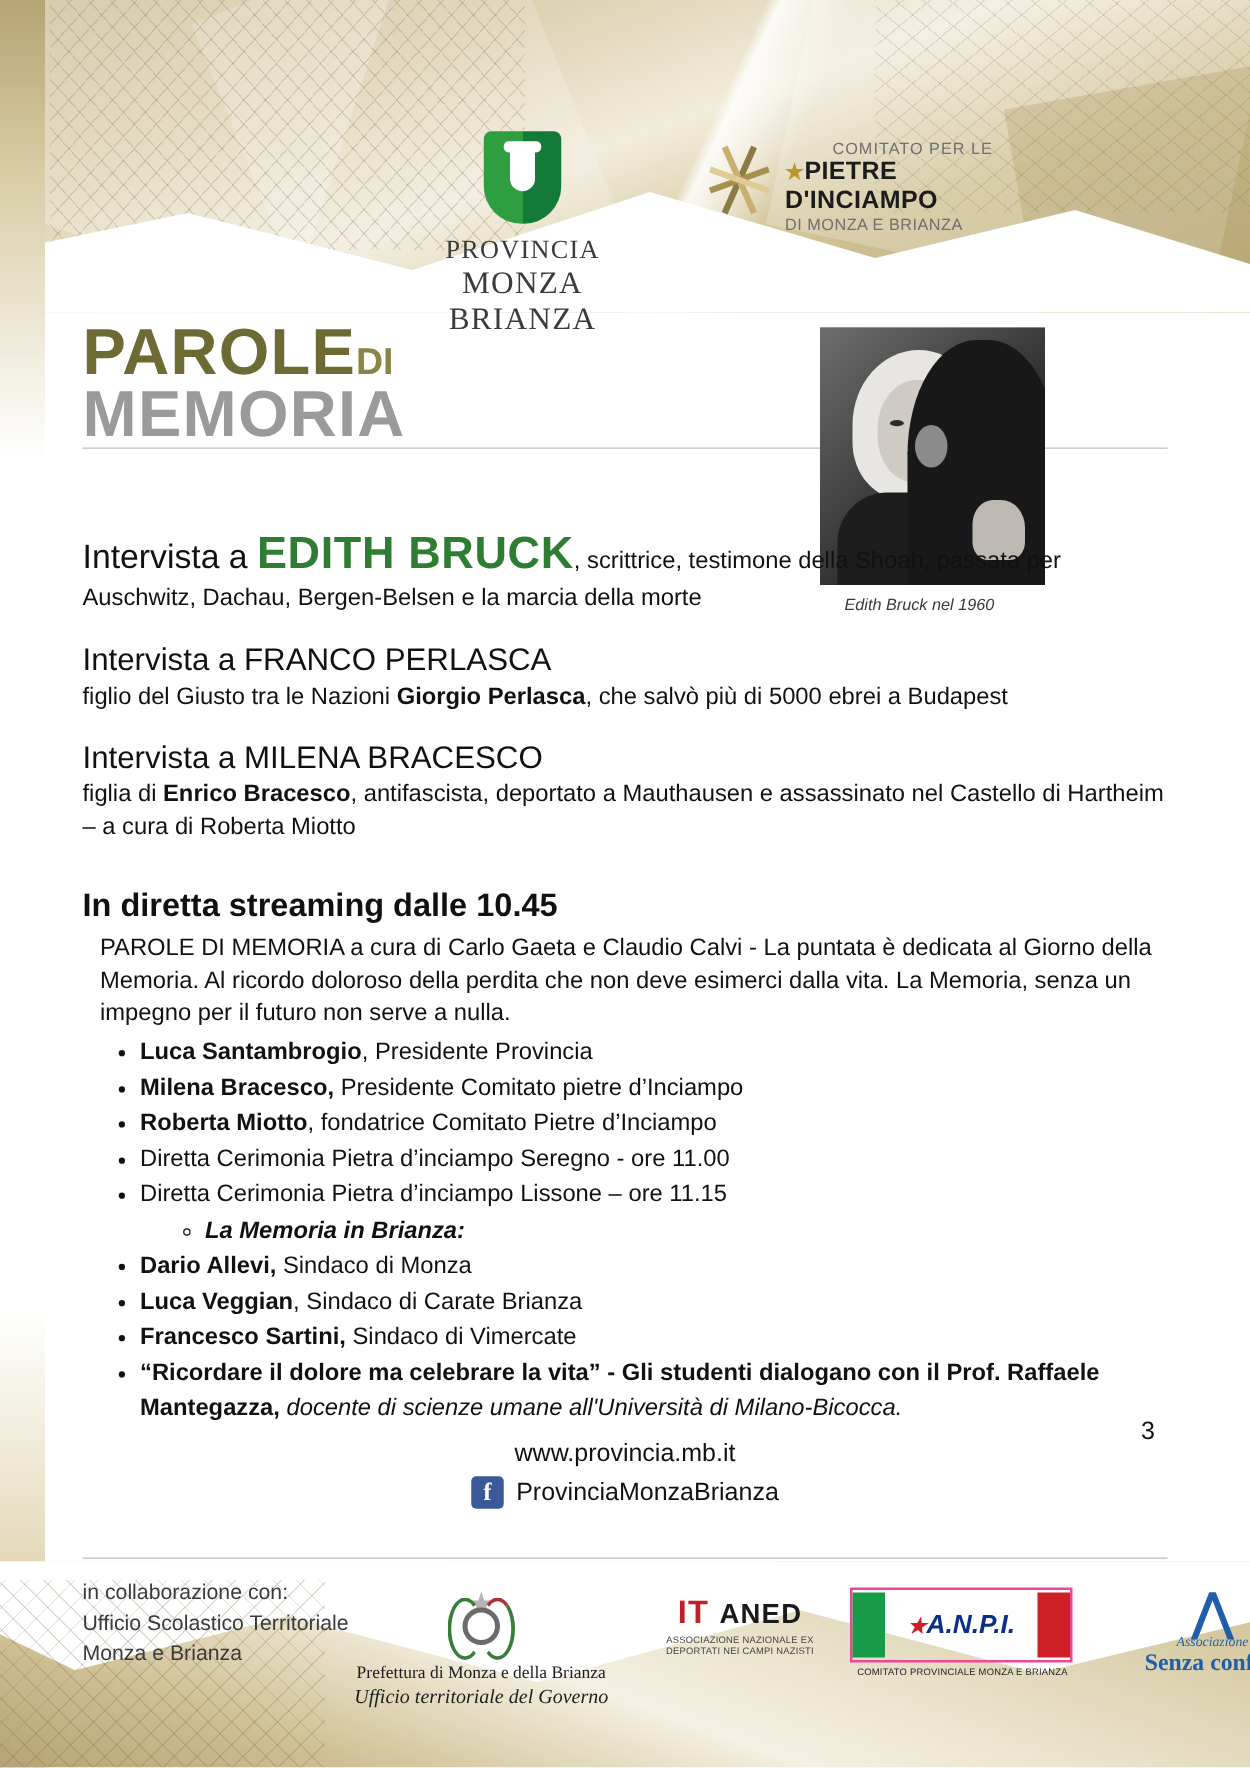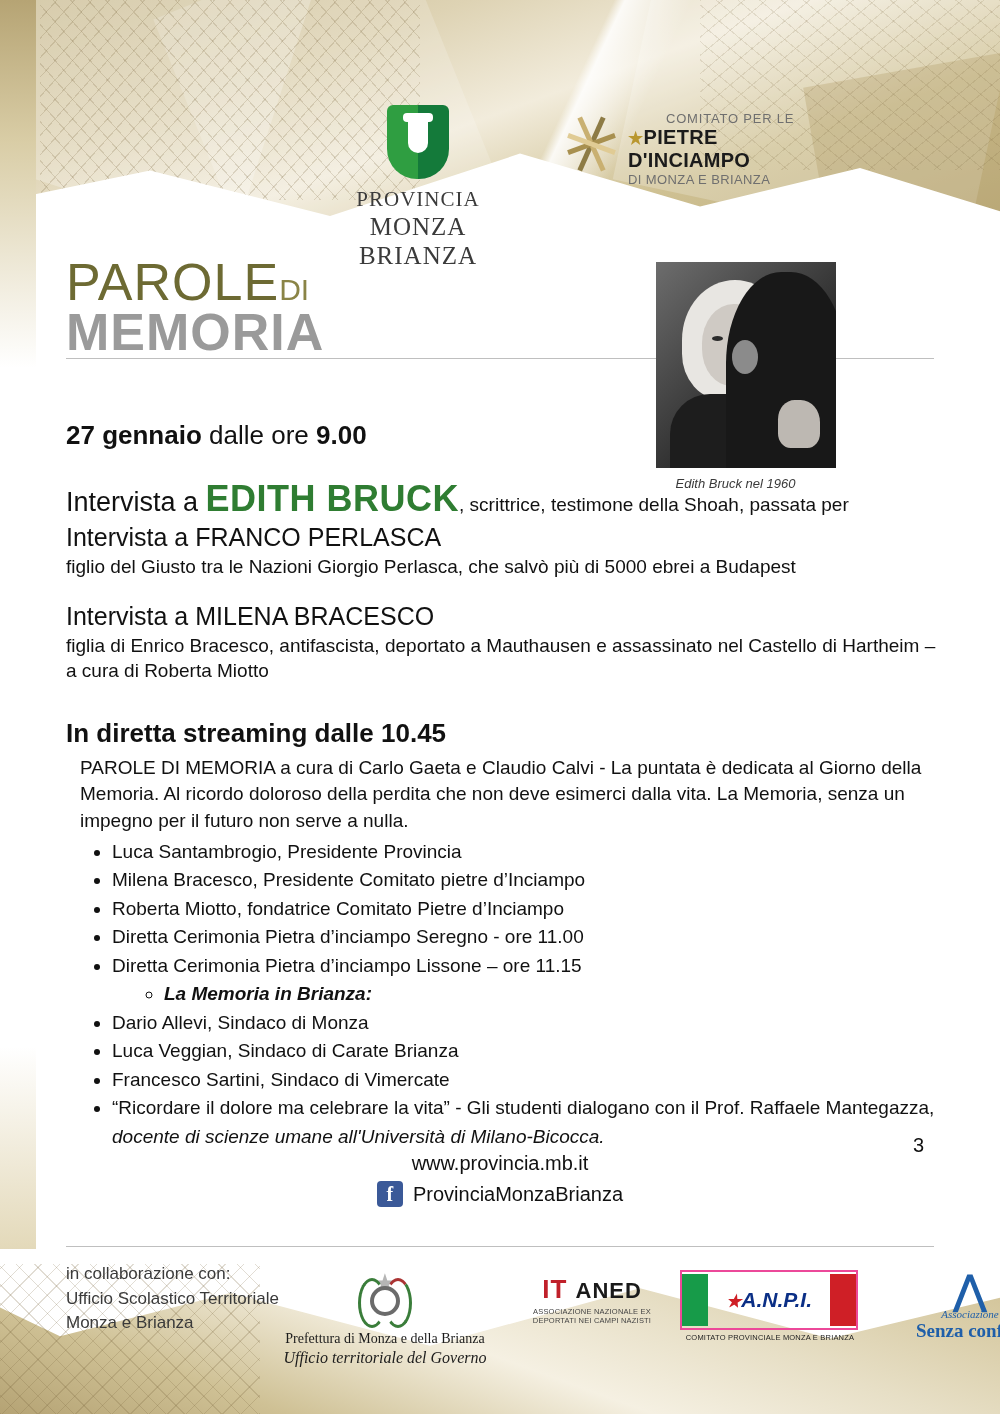--- a/index.html
+++ b/index.html
@@ -75,21 +75,21 @@
   .cpi-mark i:nth-child(2){transform:rotate(-24deg);background:#c9b071;}
   .cpi-mark i:nth-child(3){transform:rotate(70deg);background:#a8904f;height:50px;top:4px;}
   .cpi-mark i:nth-child(4){transform:rotate(-70deg);background:#e0cb94;height:50px;top:4px;}
   .cpi-txt{position:absolute;left:68px;top:0;line-height:1.16;}
   .cpi-l1{font-size:13px;letter-spacing:.8px;color:#6f6f6f;margin-left:38px;}
   .cpi-l2{font-size:20px;font-weight:bold;color:#1b1b1b;letter-spacing:.3px;}
   .cpi-l3{font-size:13px;color:#6f6f6f;letter-spacing:.4px;}
   .star{color:#b9972f;font-size:17px;}
   
   .title-block{position:absolute;left:66px;top:258px;width:560px;}
-  .t-parole{font-size:52px;font-weight:normal;color:#6d6a33;letter-spacing:1px;line-height:.96;
+  .t-parole{font-size:52px;font-weight:bold;color:#6d6a33;letter-spacing:1px;line-height:.96;
             font-family:"Liberation Sans",sans-serif;}
   .t-parole .di{font-size:30px;color:#8a8446;letter-spacing:0;}
   .t-memoria{font-size:52px;font-weight:bold;color:#9a9a9a;letter-spacing:1px;line-height:1.0;margin-top:-2px;}
   .t-programma{font-size:25px;color:#8a8446;letter-spacing:2.5px;margin-top:16px;}
   .hrule{position:absolute;left:66px;top:358px;width:868px;height:1px;background:#bfbfbf;}
   
   .photo-wrap{position:absolute;left:656px;top:262px;width:159px;}
   .photo{
     width:180px;height:206px;position:relative;overflow:hidden;
     background:#4a4a4a;
@@ -114,21 +114,21 @@
   .h-big .name{font-size:36px;font-weight:bold;color:#2f7d32;letter-spacing:.5px;}
   .h-big .tail{font-size:19px;}
   .sub{font-size:19px;margin:0 0 22px 0;line-height:1.35;color:#111;}
   .h-mid{font-size:25px;margin:0 0 2px 0;color:#111;}
   .h-streaming{font-size:26px;font-weight:bold;margin:34px 0 6px 0;color:#111;}
   .p-stream{font-size:19px;line-height:1.38;margin:0 0 4px 14px;color:#111;}
   ul.bul{margin:2px 0 0 20px;padding-left:26px;}
   ul.bul li{font-size:19px;line-height:1.5;color:#111;}
   ul.sub-bul{list-style:circle;margin:0 0 0 26px;padding-left:26px;}
   ul.sub-bul li{font-size:19px;font-style:italic;}
-  b.bold{font-weight:normal;}
+  b.bold{font-weight:bold;}
   i.ital{font-style:italic;}
   
   .pagenum{position:absolute;right:76px;top:1134px;font-size:20px;color:#111;}
   .weblinks{position:absolute;left:0;top:1152px;width:1000px;text-align:center;}
   .weburl{font-size:20px;color:#111;margin-bottom:6px;}
   .fbline{font-size:20px;color:#111;display:flex;justify-content:center;align-items:center;gap:10px;}
   .fbicon{width:26px;height:26px;background:#3b5998;border-radius:4px;color:#fff;font-weight:bold;font-size:20px;
           display:flex;align-items:center;justify-content:center;font-family:"Liberation Serif",serif;}
   
   .foot-rule{position:absolute;left:66px;top:1246px;width:868px;height:1px;background:#bfbfbf;}
@@ -228,27 +228,25 @@
     <div class="ph-body"></div>
     <div class="ph-man"></div>
     <div class="ph-man-ear"></div>
     <div class="ph-hand"></div>
   </div>
   <div class="caption">Edith Bruck nel 1960</div>
 </div>
 
 <div class="content">
 
-  <p class="date-line">
-    <b>27 gennaio</b><span> dalle ore </span><b>9.00</b>
-  </p>
 
   <p class="h-big">
     <span>Intervista a </span><span class="name">EDITH BRUCK</span><span class="tail">, scrittrice, testimone della Shoah, passata per</span>
   </p>
+  <p class="sub">Auschwitz, Dachau, Bergen-Belsen e la marcia della morte</p>
 
   <p class="h-mid">Intervista a FRANCO PERLASCA</p>
   <p class="sub">
     <span>figlio del Giusto tra le Nazioni </span><b class="bold">Giorgio Perlasca</b><span>, che salvò più di 5000 ebrei a Budapest</span>
   </p>
 
   <p class="h-mid">Intervista a MILENA BRACESCO</p>
   <p class="sub">
     <span>figlia di </span><b class="bold">Enrico Bracesco</b><span>, antifascista, deportato a Mauthausen e assassinato nel Castello di Hartheim – a cura di Roberta Miotto</span>
   </p>

